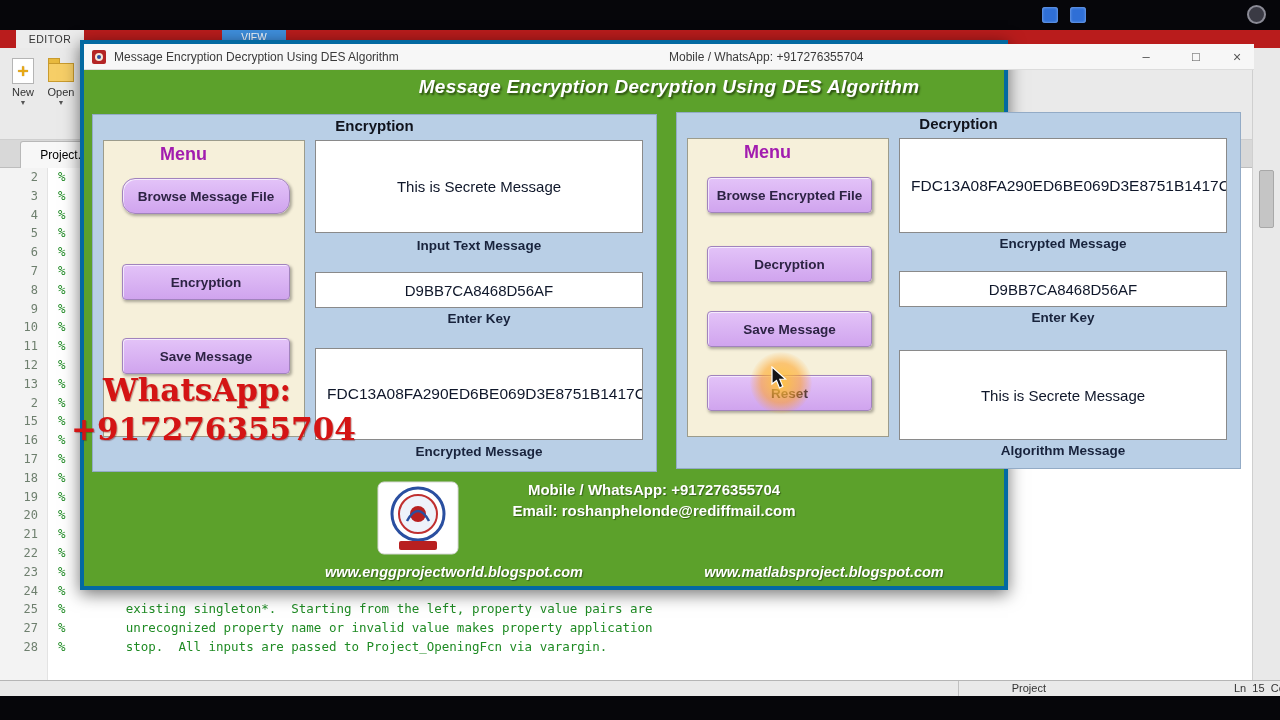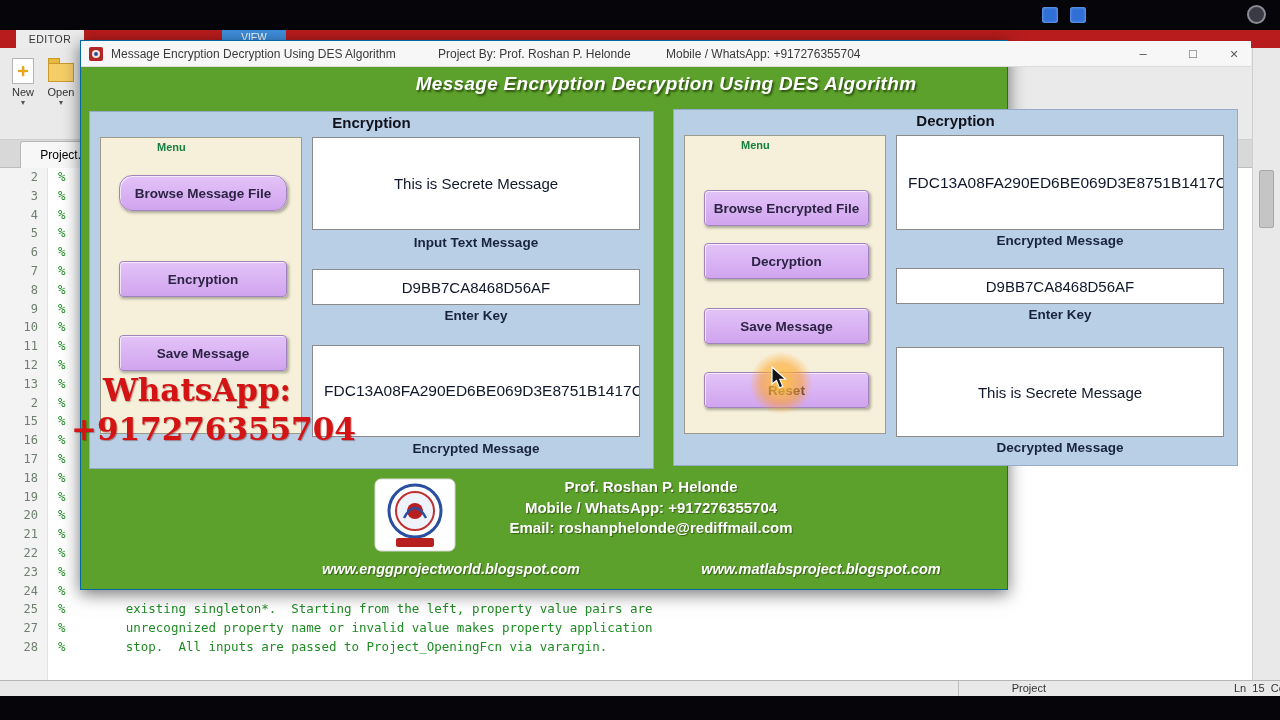--- a/index.html
+++ b/index.html
@@ -38,41 +38,41 @@
   .crow .ln { width:48px; text-align:right; padding-right:9px; color:#6e7f6e; font-size:12px; background:#f3f3f3; border-right:1px solid #e3e3e3; }
   .crow .code { padding-left:10px; white-space:pre; color:#1f8b24; font-size:12.5px; }
   .right-strip { left:1252px; top:48px; width:28px; height:632px; background:#e9e9e9; border-left:1px solid #cfcfcf; z-index:2; }
   .scroll-thumb { left:6px; top:122px; width:15px; height:58px; background:#c5c5c5; border:1px solid #a8a8a8; border-radius:2px; }
   .statusbar { left:0; top:680px; width:1280px; height:16px; background:#e9e9e9; border-top:1px solid #b5b5b5; z-index:2; font-size:11px; color:#333; }
   .status-div { left:958px; top:0; width:1px; height:16px; background:#c0c0c0; }
   .status-project { left:966px; top:1px; width:80px;text-align:right; }
   .status-lncol { left:1234px; top:1px; width:46px; white-space:pre; overflow:hidden; }
 
   
-  .gui-window { left:80px; top:40px; width:928px; height:550px; background:#5ca12b; border:1px solid #0369a1; box-shadow:0 4px 16px rgba(0,0,0,.55); z-index:10; }
+  .gui-window { left:80px; top:40px; width:928px; height:550px; background:#5ca12b; border:4px solid #0369a1; box-shadow:0 4px 16px rgba(0,0,0,.55); z-index:10; }
   .titlebar { left:0; top:0; width:1170px; height:26px; background:#f7f7f7; border-bottom:1px solid #dcdcdc; }
   .tb-appicon { left:8px; top:6px; width:14px; height:14px; }
   .tb-text { top:0; height:26px; line-height:26px; font-size:12px; color:#3a3a3a; white-space:nowrap; overflow:hidden; }
   .tb-t1 { left:30px; width:320px; } .tb-t2 { left:357px; width:225px; } .tb-t3 { left:585px; width:280px; }
   .win-ctl { top:0; height:26px; line-height:26px; text-align:center; color:#555; font-size:13px; }
   .ctl-min { left:1040px; width:44px; } .ctl-max { left:1090px; width:44px; } .ctl-close { left:1136px; width:34px; font-size:14px; }
   .heading { left:0; top:32px; width:1170px; height:24px; text-align:center; color:#fff; font-size:19px; font-weight:bold; font-style:italic; letter-spacing:.3px; text-shadow:1.5px 1.5px 2px rgba(35,65,10,.85); }
 
   .panel { background:#b9cfe6; border:1px solid #93abc6; }
   .enc-panel { left:8px; top:70px; width:565px; height:358px; }
   .dec-panel { left:592px; top:68px; width:565px; height:357px; }
   .ptitle { left:0; top:2px; width:100%; height:18px; text-align:center; font-size:15px; font-weight:bold; color:#10131c; }
   .menu-box { background:#f6f0da; border:1px solid #9c9c8c; }
   .enc-menu { left:10px; top:25px; width:202px; height:297px; }
   .dec-menu { left:10px; top:25px; width:202px; height:299px; }
-  .menu-label { left:8px; top:3px; font-size:11px; font-weight:bold; color:#15803d;padding-left:48px; }
+  .menu-label { left:8px; top:3px; font-size:18px; font-weight:bold; color:#a21caf;padding-left:48px; }
   .btn { background:linear-gradient(#e3c3f8, #d0a4ee); border:1px solid #a183bd; border-radius:4px; display:flex; align-items:center; justify-content:center; font-size:13.5px; font-weight:bold; color:#2d2344; box-shadow:inset 1px 1px 0 rgba(255,255,255,.65), 1.5px 2px 3px rgba(0,0,0,.3); cursor:pointer; }
   .eb { left:29px; width:168px; height:36px; } .db { left:30px; width:165px; height:36px; }
   .eb1 { top:63px;border-radius:13px; } .eb2 { top:149px; } .eb3 { top:223px; }
-  .db1 { top:80px; } .db2 { top:133px; } .db3 { top:198px; } .db4 { top:262px; }
+  .db1 { top:64px; } .db2 { top:133px; } .db3 { top:198px; } .db4 { top:262px; }
   .wbox { background:#fff; border:1px solid #8a8a8a; display:flex; align-items:center; justify-content:center; font-size:15px; color:#0f172a; overflow:hidden; }
   .wbox.lefty { justify-content:center; padding-left:15px; white-space:nowrap; font-size:15.5px; }
   .flabel { text-align:center; font-size:13.5px; font-weight:bold; color:#18233c; height:16px; }
   .col2 { left:222px; width:328px; }
   .e-msg { top:25px; height:93px; } .e-msg-lab { top:123px; }
   .e-key { top:157px; height:36px; } .e-key-lab { top:196px; }
   .e-ciph { top:233px; height:92px; } .e-ciph-lab { top:329px; }
   .d-ciph { top:25px; height:95px; } .d-ciph-lab { top:123px; }
   .d-key { top:158px; height:36px; } .d-key-lab { top:197px; }
   .d-msg { top:237px; height:90px; } .d-msg-lab { top:330px; }
@@ -243,21 +243,20 @@
   <div class="abs bottom-black"></div>
 
   <div class="abs gui-window">
     <div class="abs titlebar">
       <svg class="abs tb-appicon" viewBox="0 0 14 14">
           <rect x="0" y="0" width="14" height="14" rx="2" fill="#b42525"></rect>
           <circle cx="7" cy="7" r="4" fill="#f5e7d7"></circle>
           <circle cx="7" cy="7" r="2" fill="#2a4fa0"></circle>
         </svg>
       <div class="abs tb-text tb-t1">Message Encryption Decryption Using DES Algorithm</div>
-      <div class="abs tb-text tb-t2">Project By: Prof. Roshan P. Helonde</div>
       <div class="abs tb-text tb-t3">Mobile / WhatsApp: +917276355704</div>
       <div class="abs win-ctl ctl-min">–</div>
       <div class="abs win-ctl ctl-max">□</div>
       <div class="abs win-ctl ctl-close">×</div>
     </div>
 
     <div class="abs heading">Message Encryption Decryption Using DES Algorithm</div>
 
     <div class="abs panel enc-panel">
       <div class="abs ptitle">Encryption</div>
@@ -294,33 +293,32 @@
           <span>FDC13A08FA290ED6BE069D3E8751B1417C</span>
         </div>
       <div class="abs flabel col2 d-ciph-lab">Encrypted Message</div>
       <div class="abs wbox col2 d-key">
           <span>D9BB7CA8468D56AF</span>
         </div>
       <div class="abs flabel col2 d-key-lab">Enter Key</div>
       <div class="abs wbox col2 d-msg">
           <span>This is Secrete Message</span>
         </div>
-      <div class="abs flabel col2 d-msg-lab">Decrypted Message</div>
+      <div class="abs flabel col2 d-msg-lab">Algorithm Message</div>
     </div>
 
     <svg class="abs footer-logo" viewBox="0 0 82 74">
       <rect x="1" y="1" width="80" height="72" rx="6" fill="#ffffff" stroke="#d8d8d8"></rect>
       <circle cx="41" cy="33" r="26" fill="#ffffff" stroke="#2a4fa0" stroke-width="3"></circle>
       <circle cx="41" cy="33" r="19" fill="#eef2fa" stroke="#c03030" stroke-width="2"></circle>
       <circle cx="41" cy="33" r="8" fill="#b82020"></circle>
       <path d="M30 40 Q41 20 52 40" fill="none" stroke="#2a4fa0" stroke-width="2.5"></path>
       <rect x="22" y="60" width="38" height="9" rx="2" fill="#b82020"></rect>
     </svg>
     <div class="abs footer-text">
-      <div>Prof. Roshan P. Helonde</div>
       <div>Mobile / WhatsApp: +917276355704</div>
       <div>Email: roshanphelonde@rediffmail.com</div>
     </div>
     <div class="abs site site-left">www.enggprojectworld.blogspot.com</div>
     <div class="abs site site-right">www.matlabsproject.blogspot.com</div>
   </div>
 
   <div class="abs watermark wm1">WhatsApp:</div>
   <div class="abs watermark wm2">+917276355704</div>
 

